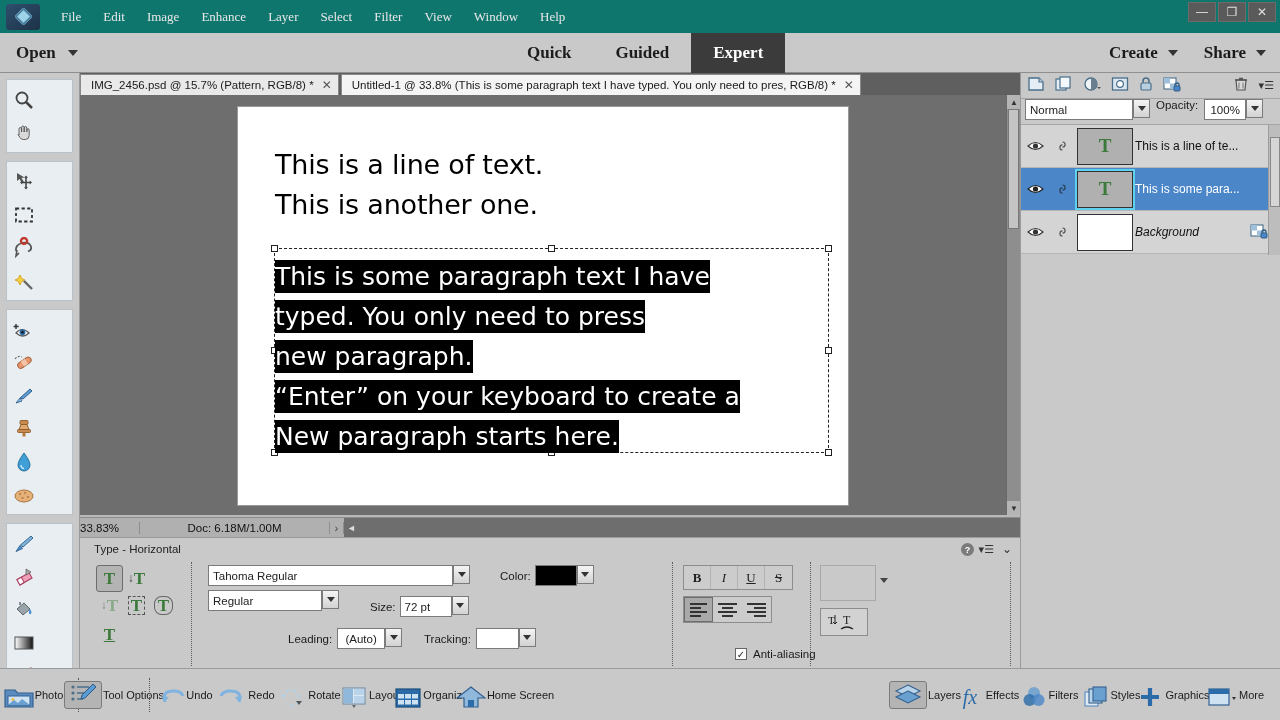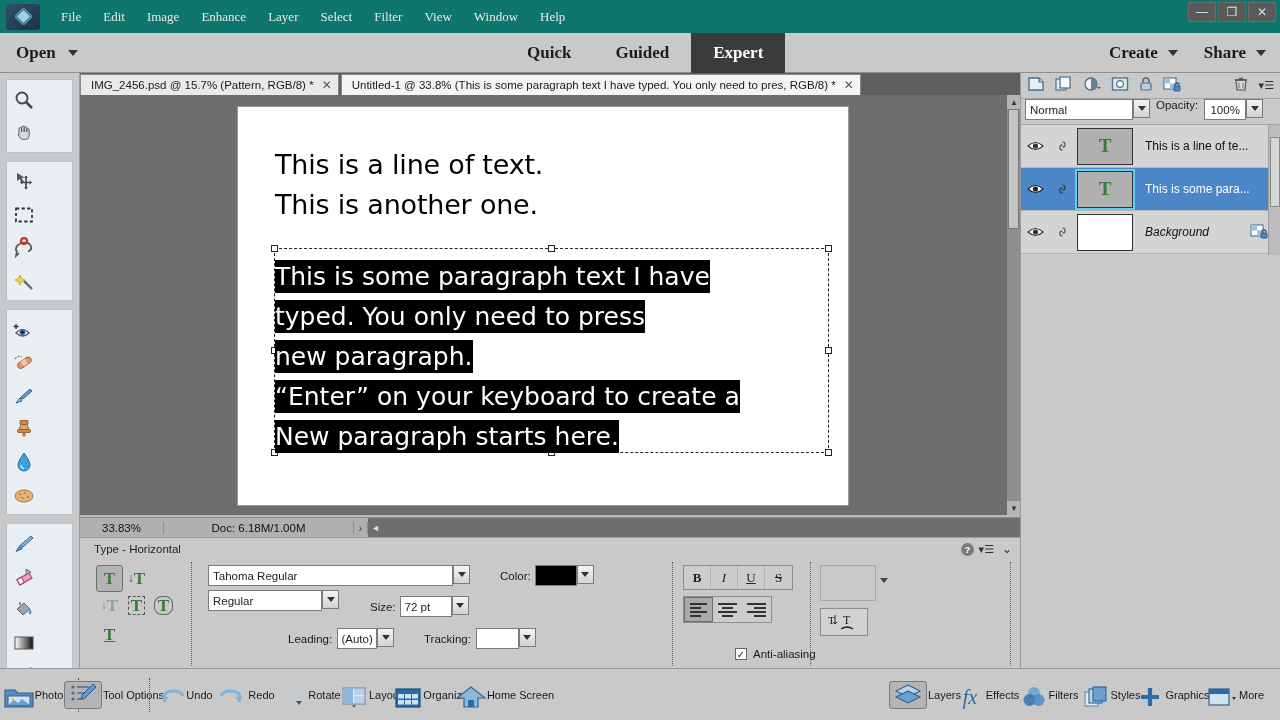--- a/index.html
+++ b/index.html
@@ -109,21 +109,21 @@
   .ptext { position:absolute; left:0px; top:8px; width:560px; font-size:25px;
     font-family:"DejaVu Sans", sans-serif; line-height:40px; }
   .ptext span.hl { background:#000; color:#fff; padding:2px 0; box-decoration-break:clone; -webkit-box-decoration-break:clone;}
 
   
   .statusbar {
     position:absolute; left:80px; top:517px; width:940px; height:20px;
     background:#b0b0b0; border-top:1px solid #8d8d8d; display:flex; align-items:center;
     font-size:11.5px; color:#111;
   }
-  .sb-zoom { width:84px; text-align:center; border-right:1px solid #8d8d8d; }
+  .sb-zoom { width:60px; text-align:left; border-right:1px solid #8d8d8d; }
   .sb-doc { width:190px; text-align:center; border-right:1px solid #8d8d8d; }
   .sb-arrow { width:14px; text-align:center; border-right:1px solid #8d8d8d; color:#444; }
   .sb-rest { flex:1; background:#6e6e6e; height:100%; display:flex; align-items:center; padding-left:3px; color:#ddd; font-size:9px;}
 
   
   .optionspanel {
     position:absolute; left:80px; top:537px; width:940px; height:131px;
     background:#c9c9c9; border-top:1px solid #9b9b9b;
   }
   .opt-title { position:absolute; left:14px; top:5px; font-size:11.5px; color:#222; }
@@ -167,21 +167,21 @@
   .lp-icons { height:26px; display:flex; align-items:center; padding:0 6px; gap:10px; border-bottom:1px solid #a5a5a5;}
   .lp-blend { height:26px; display:flex; align-items:flex-start; padding:0 4px; gap:6px; border-bottom:1px solid #a5a5a5;}
   .layerrow { height:43px; display:flex; align-items:center; border-bottom:1px solid #b6b6b6; background:#d4d4d4; position:relative;}
   .layerrow.sel { background:#4a86c8; }
   .lr-eye { width:28px; display:flex; align-items:center; justify-content:center; }
   .lr-link { width:26px; display:flex; align-items:center; justify-content:center; color:#444; font-size:13px;}
   .lr-thumb { width:56px; height:37px; background:#b0b0b0; border:1px solid #333; display:flex;align-items:center;justify-content:center;
       font-family:"Liberation Serif", serif; color:#3b7a3b; font-size:19px; font-weight:bold; margin-left:2px;}
   .lr-thumb.selth { box-shadow:0 0 0 2px #5fd0ee; }
   .lr-thumb.white { background:#fff; }
-  .lr-name { flex:1; padding-left:12px; font-size:12px; color:#111;}
+  .lr-name { flex:1; padding-left:2px; font-size:12px; color:#111;}
   .layerrow.sel .lr-name { color:#ffffff; }
   .lp-scroll { position:absolute; right:0; top:52px; width:12px; height:130px; background:#bdbdbd; border-left:1px solid #9d9d9d;}
   .lp-scroll .th { width:10px;height:70px; margin:12px 1px; background:#d6d6d6; border:1px solid #888;}
 
   
   .taskbar {
     position:absolute; left:0; top:668px; width:1280px; height:52px;
     background:#c9c9c9; border-top:1px solid #9b9b9b; display:flex; align-items:center;
   }
   .tb-item {
@@ -546,21 +546,21 @@
           <text x="4" y="13" font-family="Liberation Serif, serif" font-size="11" fill="#222">T</text>
           <path d="M11 4 v9 M11 13 l-2-2 M11 13 l2-2" stroke="#222" stroke-width="1"></path>
           <text x="19" y="13" font-family="Liberation Serif, serif" font-size="12" fill="#222">T</text>
           <path d="M17 18 q6-4 12 0" fill="none" stroke="#222" stroke-width="1.4"></path>
         </svg>
     </div>
 
     <div style="position:absolute;left:208px;top:90px;display:flex;align-items:center;gap:5px;">
       <span class="lbl">Leading:</span>
       <div style="display:flex;">
-        <div class="fld" style="width:40px;justify-content:center;padding-left:0;">(Auto)</div>
+        <div class="fld" style="width:48px;justify-content:center;padding-left:0;">(Auto)</div>
         <div class="ddarrow">
             <i></i>
           </div>
       </div>
     </div>
     <div style="position:absolute;left:344px;top:90px;display:flex;align-items:center;gap:5px;">
       <span class="lbl">Tracking:</span>
       <div style="display:flex;">
         <div class="fld" style="width:43px;"></div>
         <div class="ddarrow">

